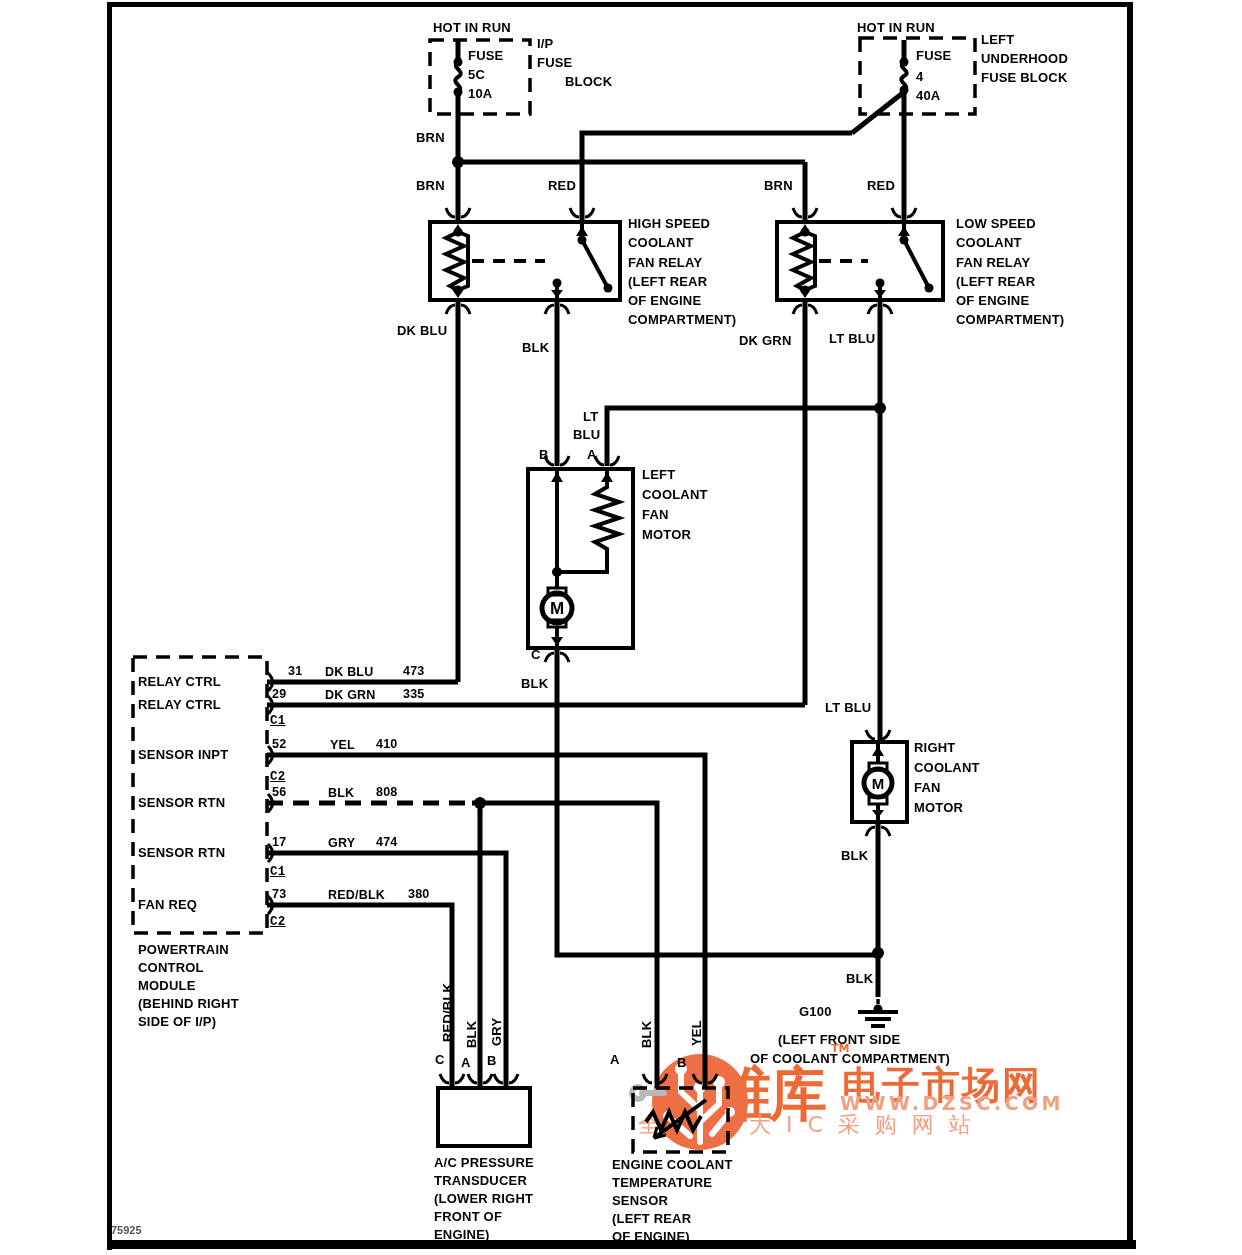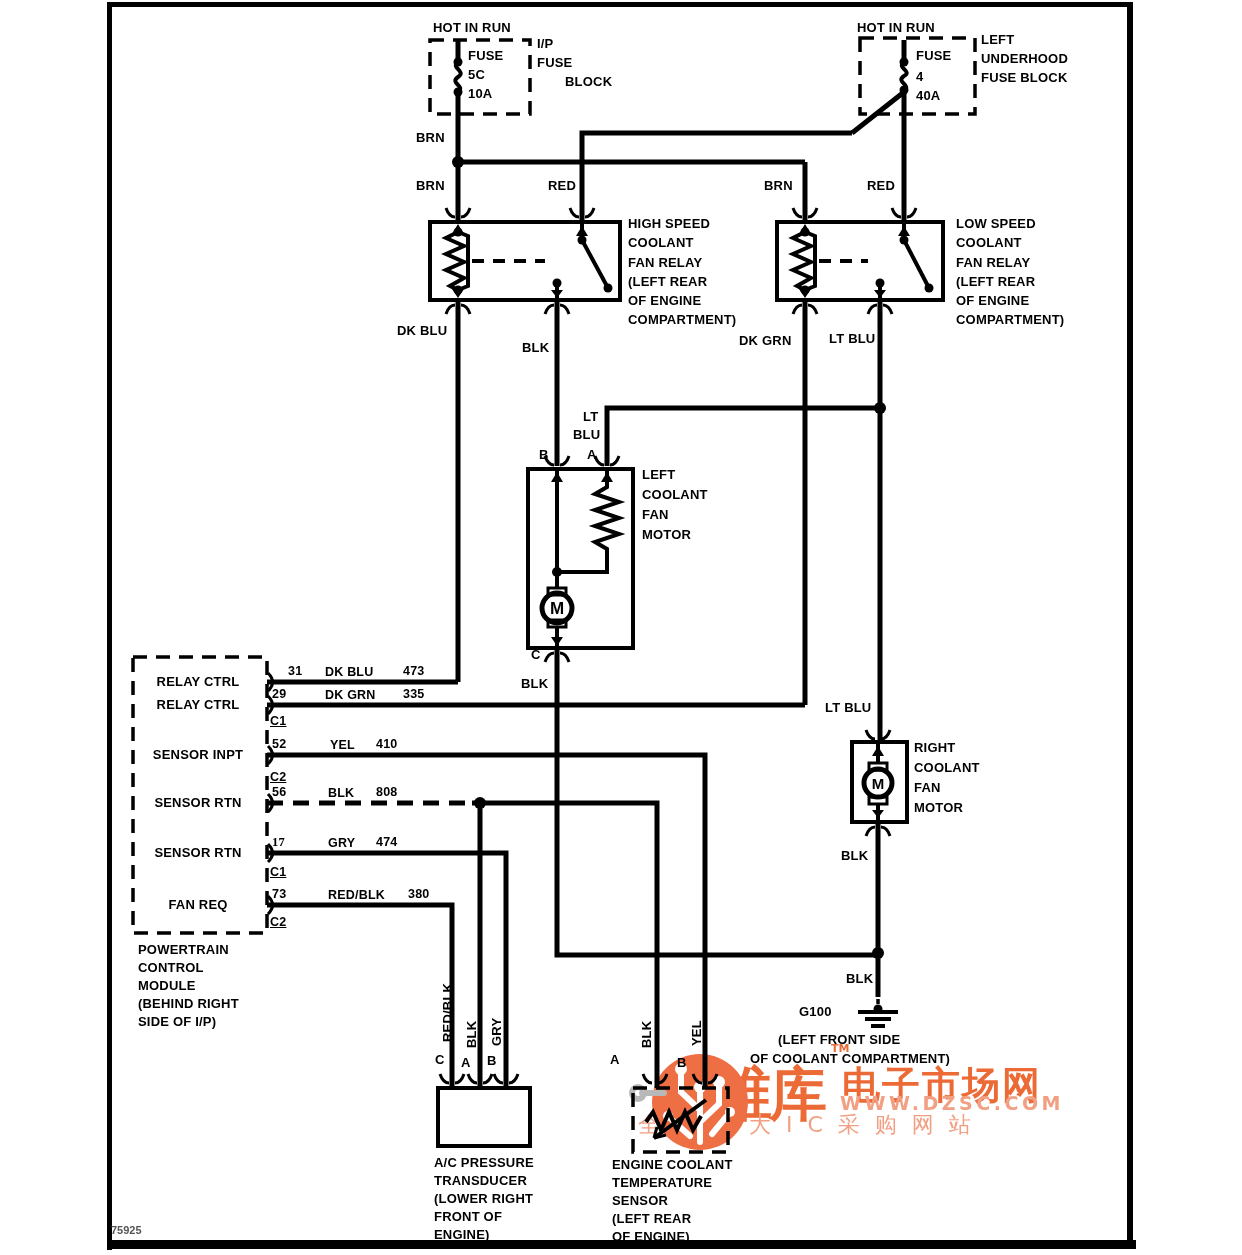--- a/index.html
+++ b/index.html
@@ -1,22 +1,22 @@
 <!DOCTYPE html>
 <html><head>
 <meta charset="utf-8">
 <style>
   html,body{margin:0;padding:0;background:#ffffff;}
   #stage{position:relative;width:1242px;height:1255px;background:#fff;overflow:hidden;
          font-family:"Liberation Sans",sans-serif;}
   .lbl{position:absolute;font:bold 13px "Liberation Sans",sans-serif;color:#000;
        white-space:nowrap;letter-spacing:.2px;z-index:30;}
   .sm{font-size:12.5px;}
-  .pcm-lbl{width:120px;text-align:center;}
-  .conn{text-decoration:underline;}
+  .pcm-lbl{width:120px;text-align:left;}
+  .conn{text-decoration:underline;font-family:Liberation Mono, monospace;}
   .vert{transform:rotate(-90deg);transform-origin:0 0;}
   .frame{position:absolute;background:#000;z-index:5;}
   svg{position:absolute;left:0;top:0;z-index:20;}
   #wm-layer{position:absolute;left:0;top:0;width:100%;height:100%;z-index:10;}
   .wm-txt{position:absolute;font-family:"DejaVu Sans",sans-serif;white-space:nowrap;}
   #docid{position:absolute;font:bold 11px "Liberation Sans",sans-serif;color:#555;z-index:30;}
 </style>
 </head>
 <body>
 
@@ -296,21 +296,21 @@
   <div class="lbl sm" style="left:325px;top:688px;">DK GRN</div>
   <div class="lbl sm" style="left:403px;top:687px;">335</div>
   <div class="lbl sm conn" style="left:270px;top:714px;">C1</div>
   <div class="lbl sm" style="left:272px;top:737px;">52</div>
   <div class="lbl sm" style="left:330px;top:738px;">YEL</div>
   <div class="lbl sm" style="left:376px;top:737px;">410</div>
   <div class="lbl sm conn" style="left:270px;top:770px;">C2</div>
   <div class="lbl sm" style="left:272px;top:785px;">56</div>
   <div class="lbl sm" style="left:328px;top:786px;">BLK</div>
   <div class="lbl sm" style="left:376px;top:785px;">808</div>
-  <div class="lbl sm" style="left:272px;top:835px;font-family:Liberation Serif, serif;">17</div>
+  <div class="lbl sm" style="left:272px;top:835px;">17</div>
   <div class="lbl sm" style="left:328px;top:836px;">GRY</div>
   <div class="lbl sm" style="left:376px;top:835px;">474</div>
   <div class="lbl sm conn" style="left:270px;top:865px;">C1</div>
   <div class="lbl sm" style="left:272px;top:887px;">73</div>
   <div class="lbl sm" style="left:328px;top:888px;">RED/BLK</div>
   <div class="lbl sm" style="left:408px;top:887px;">380</div>
   <div class="lbl sm conn" style="left:270px;top:915px;">C2</div>
 
   <div class="lbl" style="left:138px;top:942px;">POWERTRAIN</div>
   <div class="lbl" style="left:138px;top:960px;">CONTROL</div>

